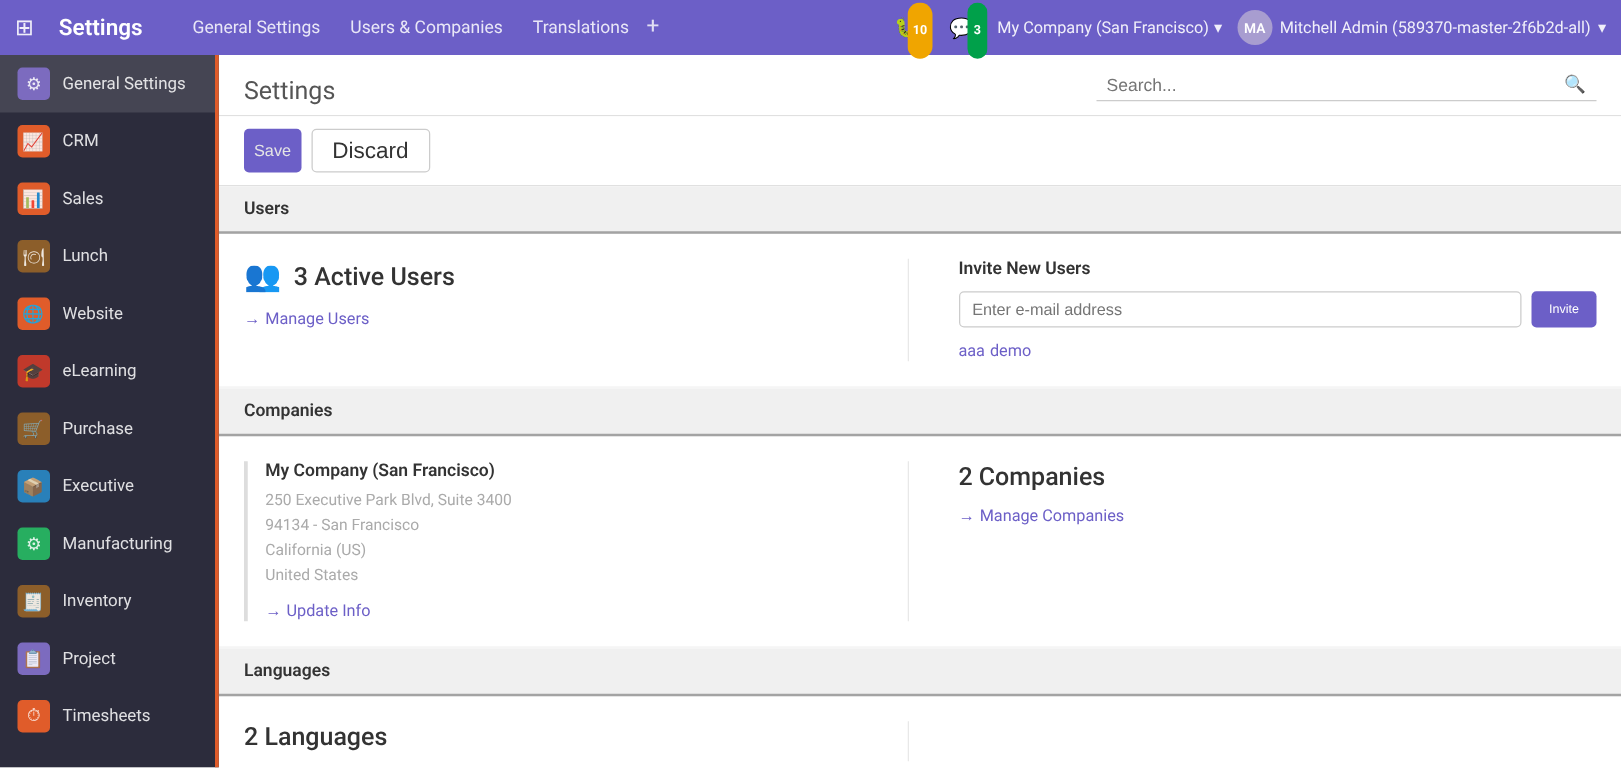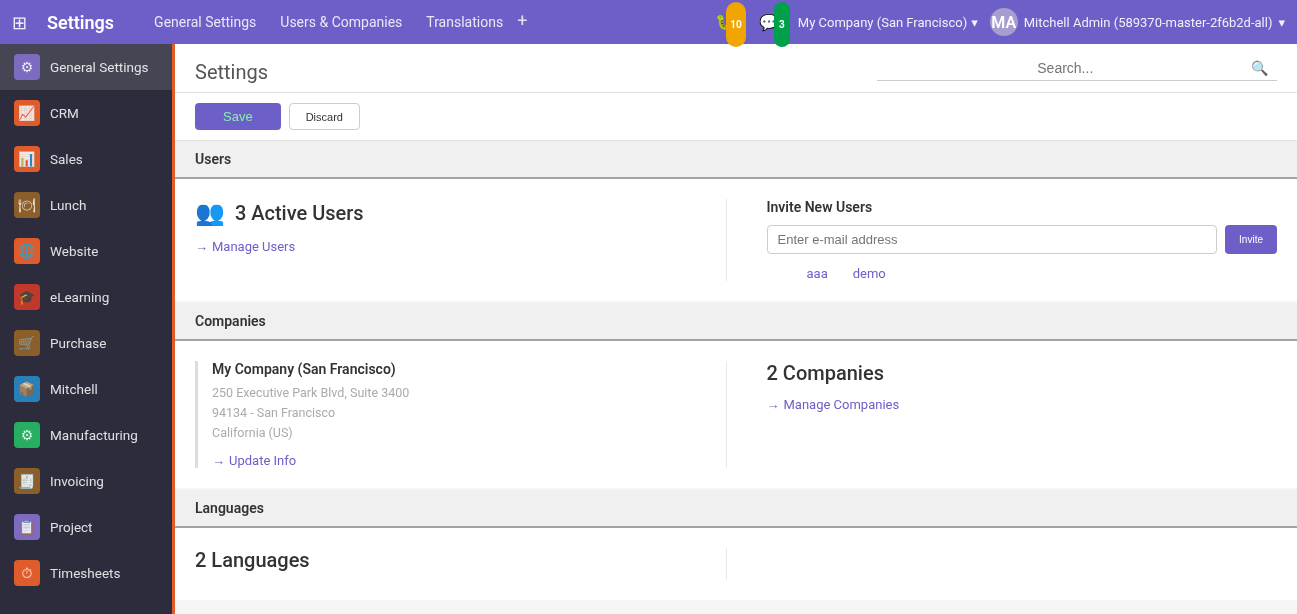--- a/index.html
+++ b/index.html
@@ -72,21 +72,21 @@
       white-space: nowrap;
     }
     .avatar {
       width: 28px;
       height: 28px;
       border-radius: 50%;
       background: #a89dd0;
       display: flex;
       align-items: center;
       justify-content: center;
-      font-size: 16px;
+      font-size: 11px;
       color: white;
       font-weight: 600;
       overflow: hidden;
     }
 
     
     .layout { display: flex; height: calc(100vh - 44px); }
 
     
     .sidebar {
@@ -164,47 +164,46 @@
       width: 400px;
       gap: 6px;
     }
     .search-input {
       border: none;
       outline: none;
       font-size: 14px;
       color: #666;
       flex: 1;
       background: transparent;
-      text-align: center;
     }
     .toolbar {
       background: white;
       padding: 10px 20px;
       border-bottom: 1px solid #e0e0e0;
       display: flex;
       gap: 8px;
     }
     .btn-save {
       background: #6c5fc7;
-      color: #86efac;
+      color: #e5e5e5;
       border: none;
-      padding: 6px 28px;
+      padding: 6px 8px;
       border-radius: 4px;
       cursor: pointer;
       font-size: 13px;
       text-align: center;
     }
     .btn-discard {
       background: white;
       color: #333;
       border: 1px solid #ccc;
       padding: 6px 16px;
       border-radius: 4px;
       cursor: pointer;
-      font-size: 11px;
+      font-size: 18px;
     }
 
     
     .content { padding: 0; flex: 1; }
 
     .section {
       background: white;
       margin-bottom: 2px;
     }
     .section-header {
@@ -264,21 +263,21 @@
       background: #6c5fc7;
       color: white;
       border: none;
       padding: 6px 14px;
       border-radius: 4px;
       cursor: pointer;
       font-size: 10px;
       white-space: nowrap;
     }
     .pending-label { font-size: 13px; font-weight: 600; color: #333; margin-bottom: 6px; }
-    .pending-tags { display: flex; gap: 25px; flex-wrap: wrap; margin-left: 40px; }
+    .pending-tags { display: flex; gap: 4px; flex-wrap: wrap; }
     .pending-tag {
       color: #6c5fc7;
       font-size: 13px;
       cursor: pointer;
     }
 
     
     .company-card {
       border-left: 3px solid #ddd;
       padding-left: 14px;
@@ -351,29 +350,29 @@
     <div class="sidebar-item">
       <div class="sidebar-icon icon-elearning">🎓</div>
       <span>eLearning</span>
     </div>
     <div class="sidebar-item">
       <div class="sidebar-icon icon-purchase">🛒</div>
       <span>Purchase</span>
     </div>
     <div class="sidebar-item">
       <div class="sidebar-icon icon-inventory">📦</div>
-      <span>Mitchell</span>
+      <span>Executive</span>
     </div>
     <div class="sidebar-item">
       <div class="sidebar-icon icon-manufacturing">⚙</div>
       <span>Manufacturing</span>
     </div>
     <div class="sidebar-item">
       <div class="sidebar-icon icon-invoicing">🧾</div>
-      <span>Invoicing</span>
+      <span>Inventory</span>
     </div>
     <div class="sidebar-item">
       <div class="sidebar-icon icon-project">📋</div>
       <span>Project</span>
     </div>
     <div class="sidebar-item">
       <div class="sidebar-icon icon-timesheets">⏱</div>
       <span>Timesheets</span>
     </div>
   </div>
@@ -425,20 +424,21 @@
       <div class="section">
         <div class="section-header">Companies</div>
         <div class="section-body">
           <div class="section-left">
             <div class="company-card">
               <div class="company-name">My Company (San Francisco)</div>
               <div class="company-addr">
                 <div>250 Executive Park Blvd, Suite 3400</div>
                 <div>94134 - San Francisco</div>
                 <div>California (US)</div>
+                <div>United States</div>
               </div>
               <a class="manage-link">
                 <span class="arrow">→</span>
                 <span>Update Info</span>
               </a>
             </div>
           </div>
           <div class="section-right">
             <div class="companies-count">2 Companies</div>
             <a class="manage-link">

